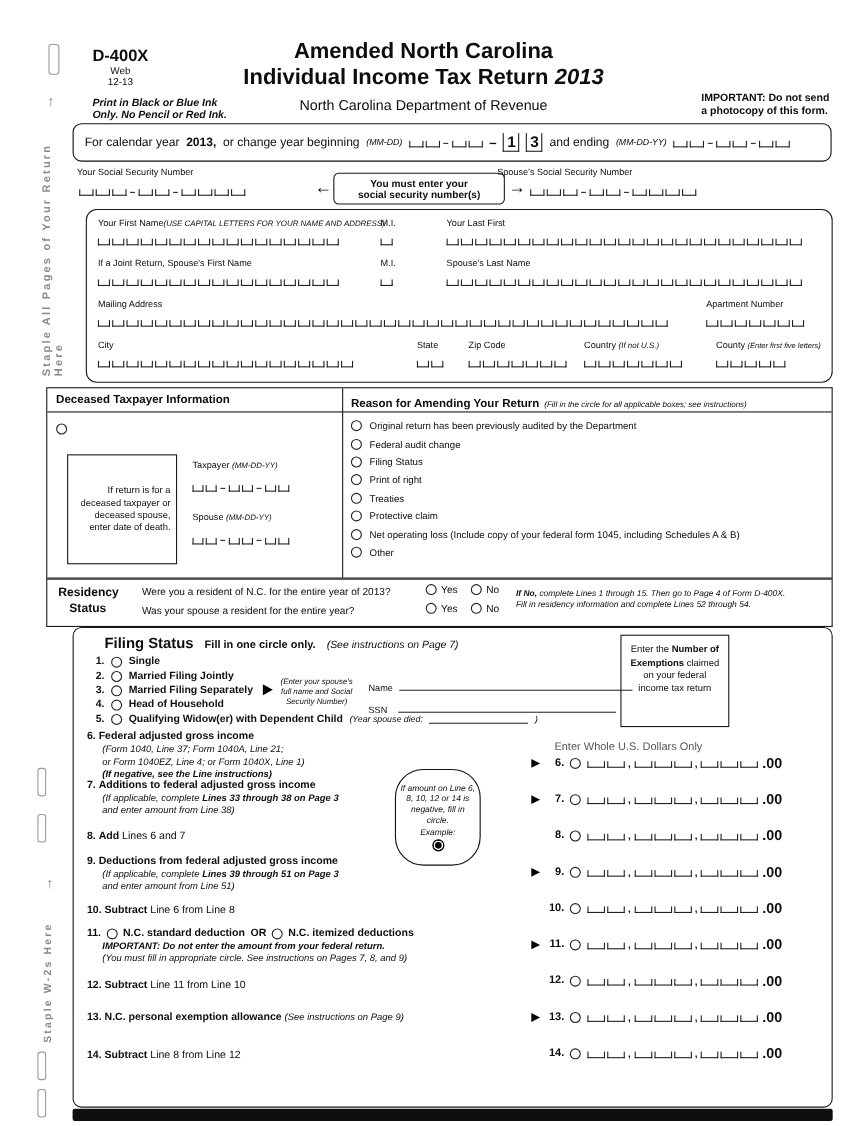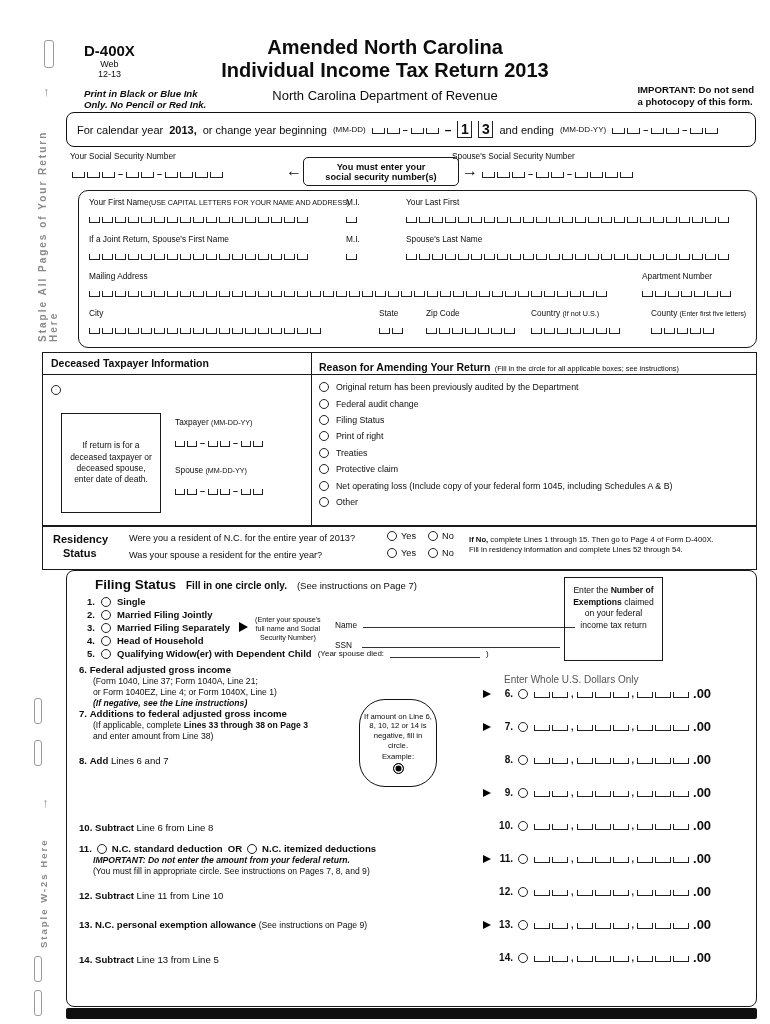--- a/index.html
+++ b/index.html
@@ -1,21 +1,21 @@
 <!DOCTYPE html>
 <html><head>
 <meta charset="utf-8">
 <style>
   *{margin:0;padding:0;box-sizing:border-box}
   html,body{width:770px;height:1024px}
   body{background:#fff;color:#0d0d0d;font-family:"Liberation Sans","DejaVu Sans",sans-serif;position:relative;overflow:hidden}
   .page{position:relative;width:770px;height:1024px}
   .ab{position:absolute}
   .b{font-weight:700}
-  .i{}
+  .i{font-style:italic}
   .bi{font-weight:700;font-style:italic}
   .box{border:1.5px solid #1a1a1a}
   .gray{color:#8a8a8a}
   .circle{display:inline-block;width:10px;height:10px;min-width:10px;border:1.3px solid #222;border-radius:50%;background:#fff}
   .comb{display:inline-flex;align-items:flex-end}
   .comb-group{display:inline-flex;gap:2px}
   .comb-cell{display:inline-block;width:var(--cw,12px);height:6px;border-bottom:1.5px solid #222;border-left:1px solid #222;border-right:1px solid #222}
   .comb-sep{font-weight:700;font-size:9px;line-height:8px;margin:0 3px}
   .vert{writing-mode:vertical-rl;transform:rotate(180deg);color:#8a8a8a;font-weight:700;letter-spacing:2px;font-size:10px}
   .staple-mark{border:1.2px solid #9a9a9a;border-radius:3px}
@@ -404,21 +404,21 @@
         </span>
       </div>
   </div>
 
   <div class="ab box" style="left:42px;top:352px;width:715px;height:174px">
     <div class="ab" style="left:0;top:21px;width:713px;border-top:1.2px solid #1a1a1a"></div>
     <div class="ab" style="left:268px;top:0;height:172px;border-left:1.2px solid #1a1a1a"></div>
 
     <div class="ab b" style="left:8px;top:4px;font-size:10.5px">Deceased Taxpayer Information</div>
     <span class="ab circle" style="left:8px;top:32px"></span>
-    <div class="ab" style="left:18px;top:60px;width:100px;height:100px;border:1.2px solid #1a1a1a;display:flex;align-items:center;text-align:center;padding:5px;font-size:8.5px;line-height:1.35">If return is for a deceased taxpayer or deceased spouse, enter date of death.</div>
+    <div class="ab" style="left:18px;top:60px;width:100px;height:100px;border:1.2px solid #1a1a1a;display:flex;align-items:center;text-align:right;padding:5px;font-size:8.5px;line-height:1.35">If return is for a deceased taxpayer or deceased spouse, enter date of death.</div>
     <div class="ab flabel" style="left:132px;top:64px"><span>Taxpayer</span> <span class="i" style="font-size:7.2px">(MM-DD-YY)</span></div>
     <div class="ab comb" style="left:132px;top:86px;--cw:10px">
         <span class="comb-group">
           <span class="comb-cell"></span>
           <span class="comb-cell"></span>
         </span>
         <span class="comb-sep">–</span>
         <span class="comb-group">
           <span class="comb-cell"></span>
           <span class="comb-cell"></span>
@@ -585,20 +585,25 @@
     <div class="ab" style="left:12px;top:137px">
       <div class="line-title"><span class="b">7.</span> <span class="b">Additions to federal adjusted gross income</span></div>
       <div class="line-note i"><span>(If applicable, complete </span><span class="b">Lines 33 through 38 on Page 3</span></div>
       <div class="line-note i">and enter amount from Line 38)</div>
     </div>
 
     <div class="ab line-title" style="left:12px;top:184px">
       <span class="b">8.</span> <span class="b">Add</span> <span>Lines 6 and 7</span>
     </div>
 
+    <div class="ab" style="left:12px;top:206px">
+      <div class="line-title"><span class="b">9.</span> <span class="b">Deductions from federal adjusted gross income</span></div>
+      <div class="line-note i"><span>(If applicable, complete </span><span class="b">Lines 39 through 51 on Page 3</span></div>
+      <div class="line-note i">and enter amount from Line 51)</div>
+    </div>
 
     <div class="ab line-title" style="left:12px;top:251px">
       <span class="b">10.</span> <span class="b">Subtract</span> <span>Line 6 from Line 8</span>
     </div>
 
     <div class="ab" style="left:12px;top:272px">
       <div class="line-title" style="display:flex;align-items:center;gap:5px">
         <span class="b">11.</span>
         <span class="circle"></span>
         <span class="b">N.C. standard deduction</span>
@@ -612,21 +617,21 @@
 
     <div class="ab line-title" style="left:12px;top:319px">
       <span class="b">12.</span> <span class="b">Subtract</span> <span>Line 11 from Line 10</span>
     </div>
 
     <div class="ab line-title" style="left:12px;top:348px">
       <span class="b">13.</span> <span class="b">N.C. personal exemption allowance</span> <span class="i" style="font-size:8.6px">(See instructions on Page 9)</span>
     </div>
 
     <div class="ab line-title" style="left:12px;top:383px">
-      <span class="b">14.</span> <span class="b">Subtract</span> <span>Line 13 from Line 5</span>
+      <span class="b">14.</span> <span class="b">Subtract</span> <span>Line 8 from Line 12</span>
     </div>
 
     <div class="ab" style="left:292px;top:128px;width:78px;height:88px;border:1.5px solid #111;border-radius:26px;display:flex;flex-direction:column;align-items:center;justify-content:center;gap:2px;padding:4px;text-align:center">
       <div class="i" style="font-size:7.7px;line-height:1.25">If amount on Line 6, 8, 10, 12 or 14 is negative, fill in circle.</div>
       <div class="i" style="font-size:7.7px">Example:</div>
       <span class="ex-dot"></span>
     </div>
 
     <div class="ab" style="left:416px;top:106px;width:268px">
 

